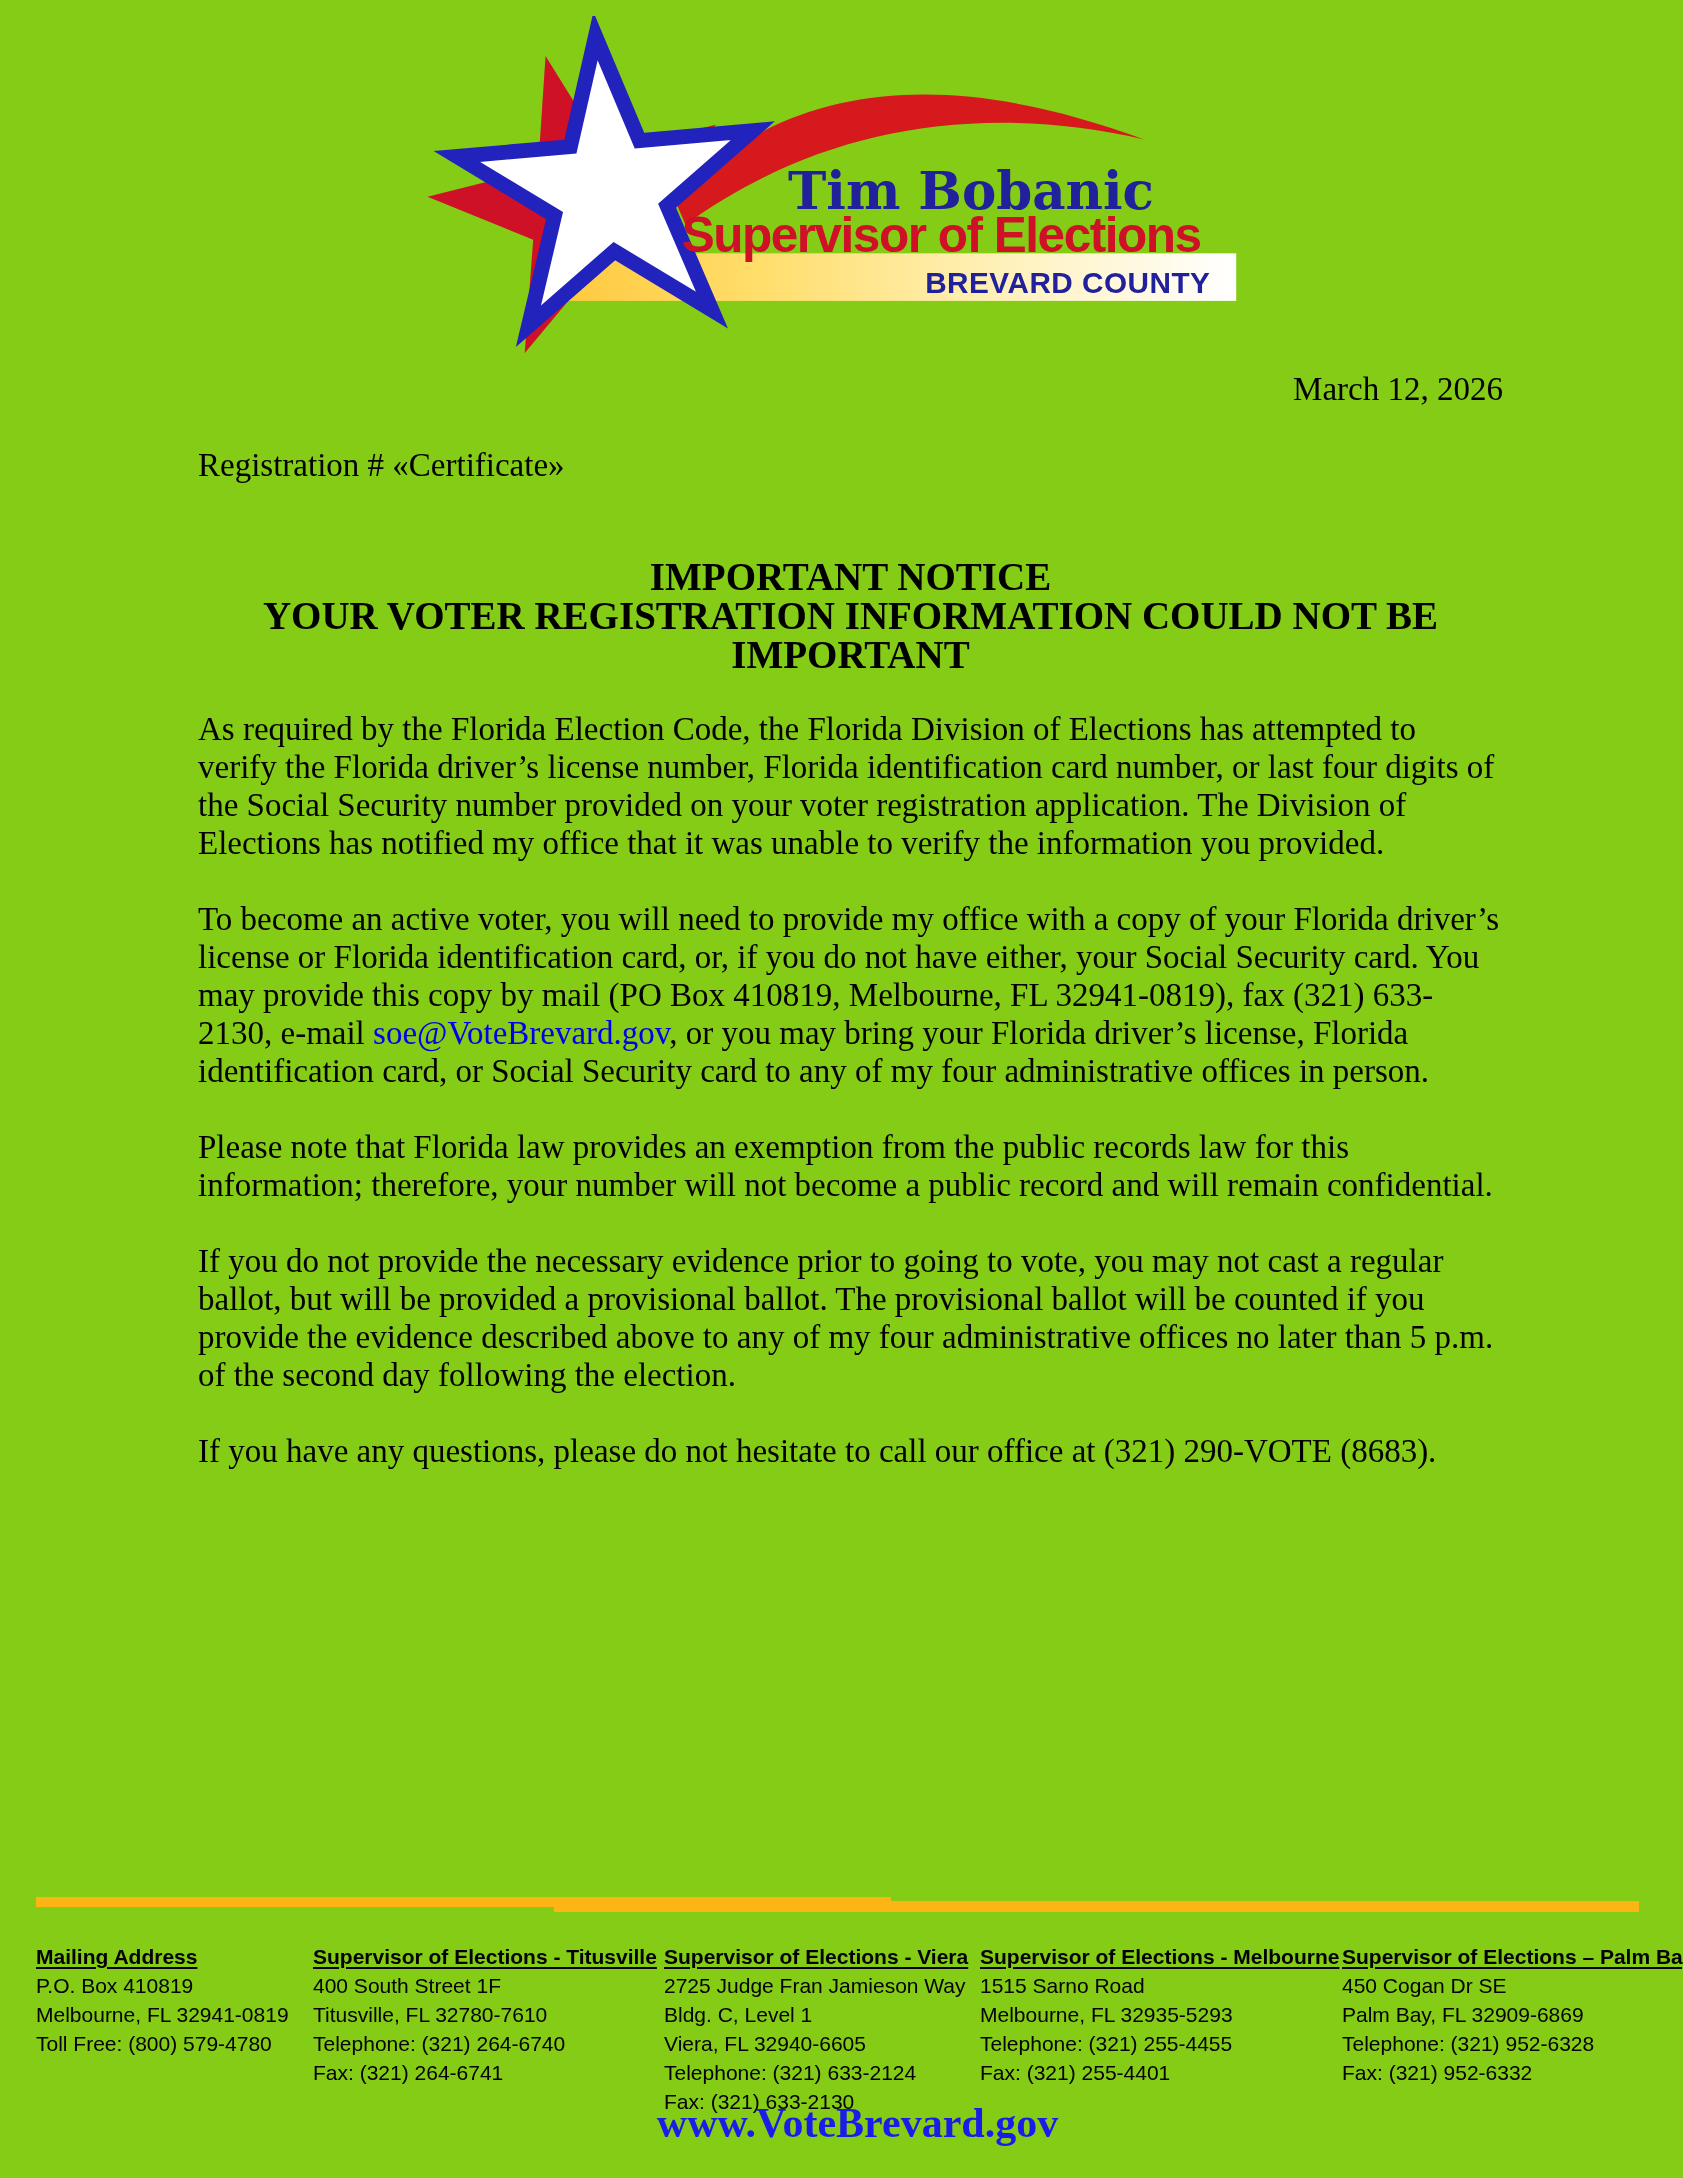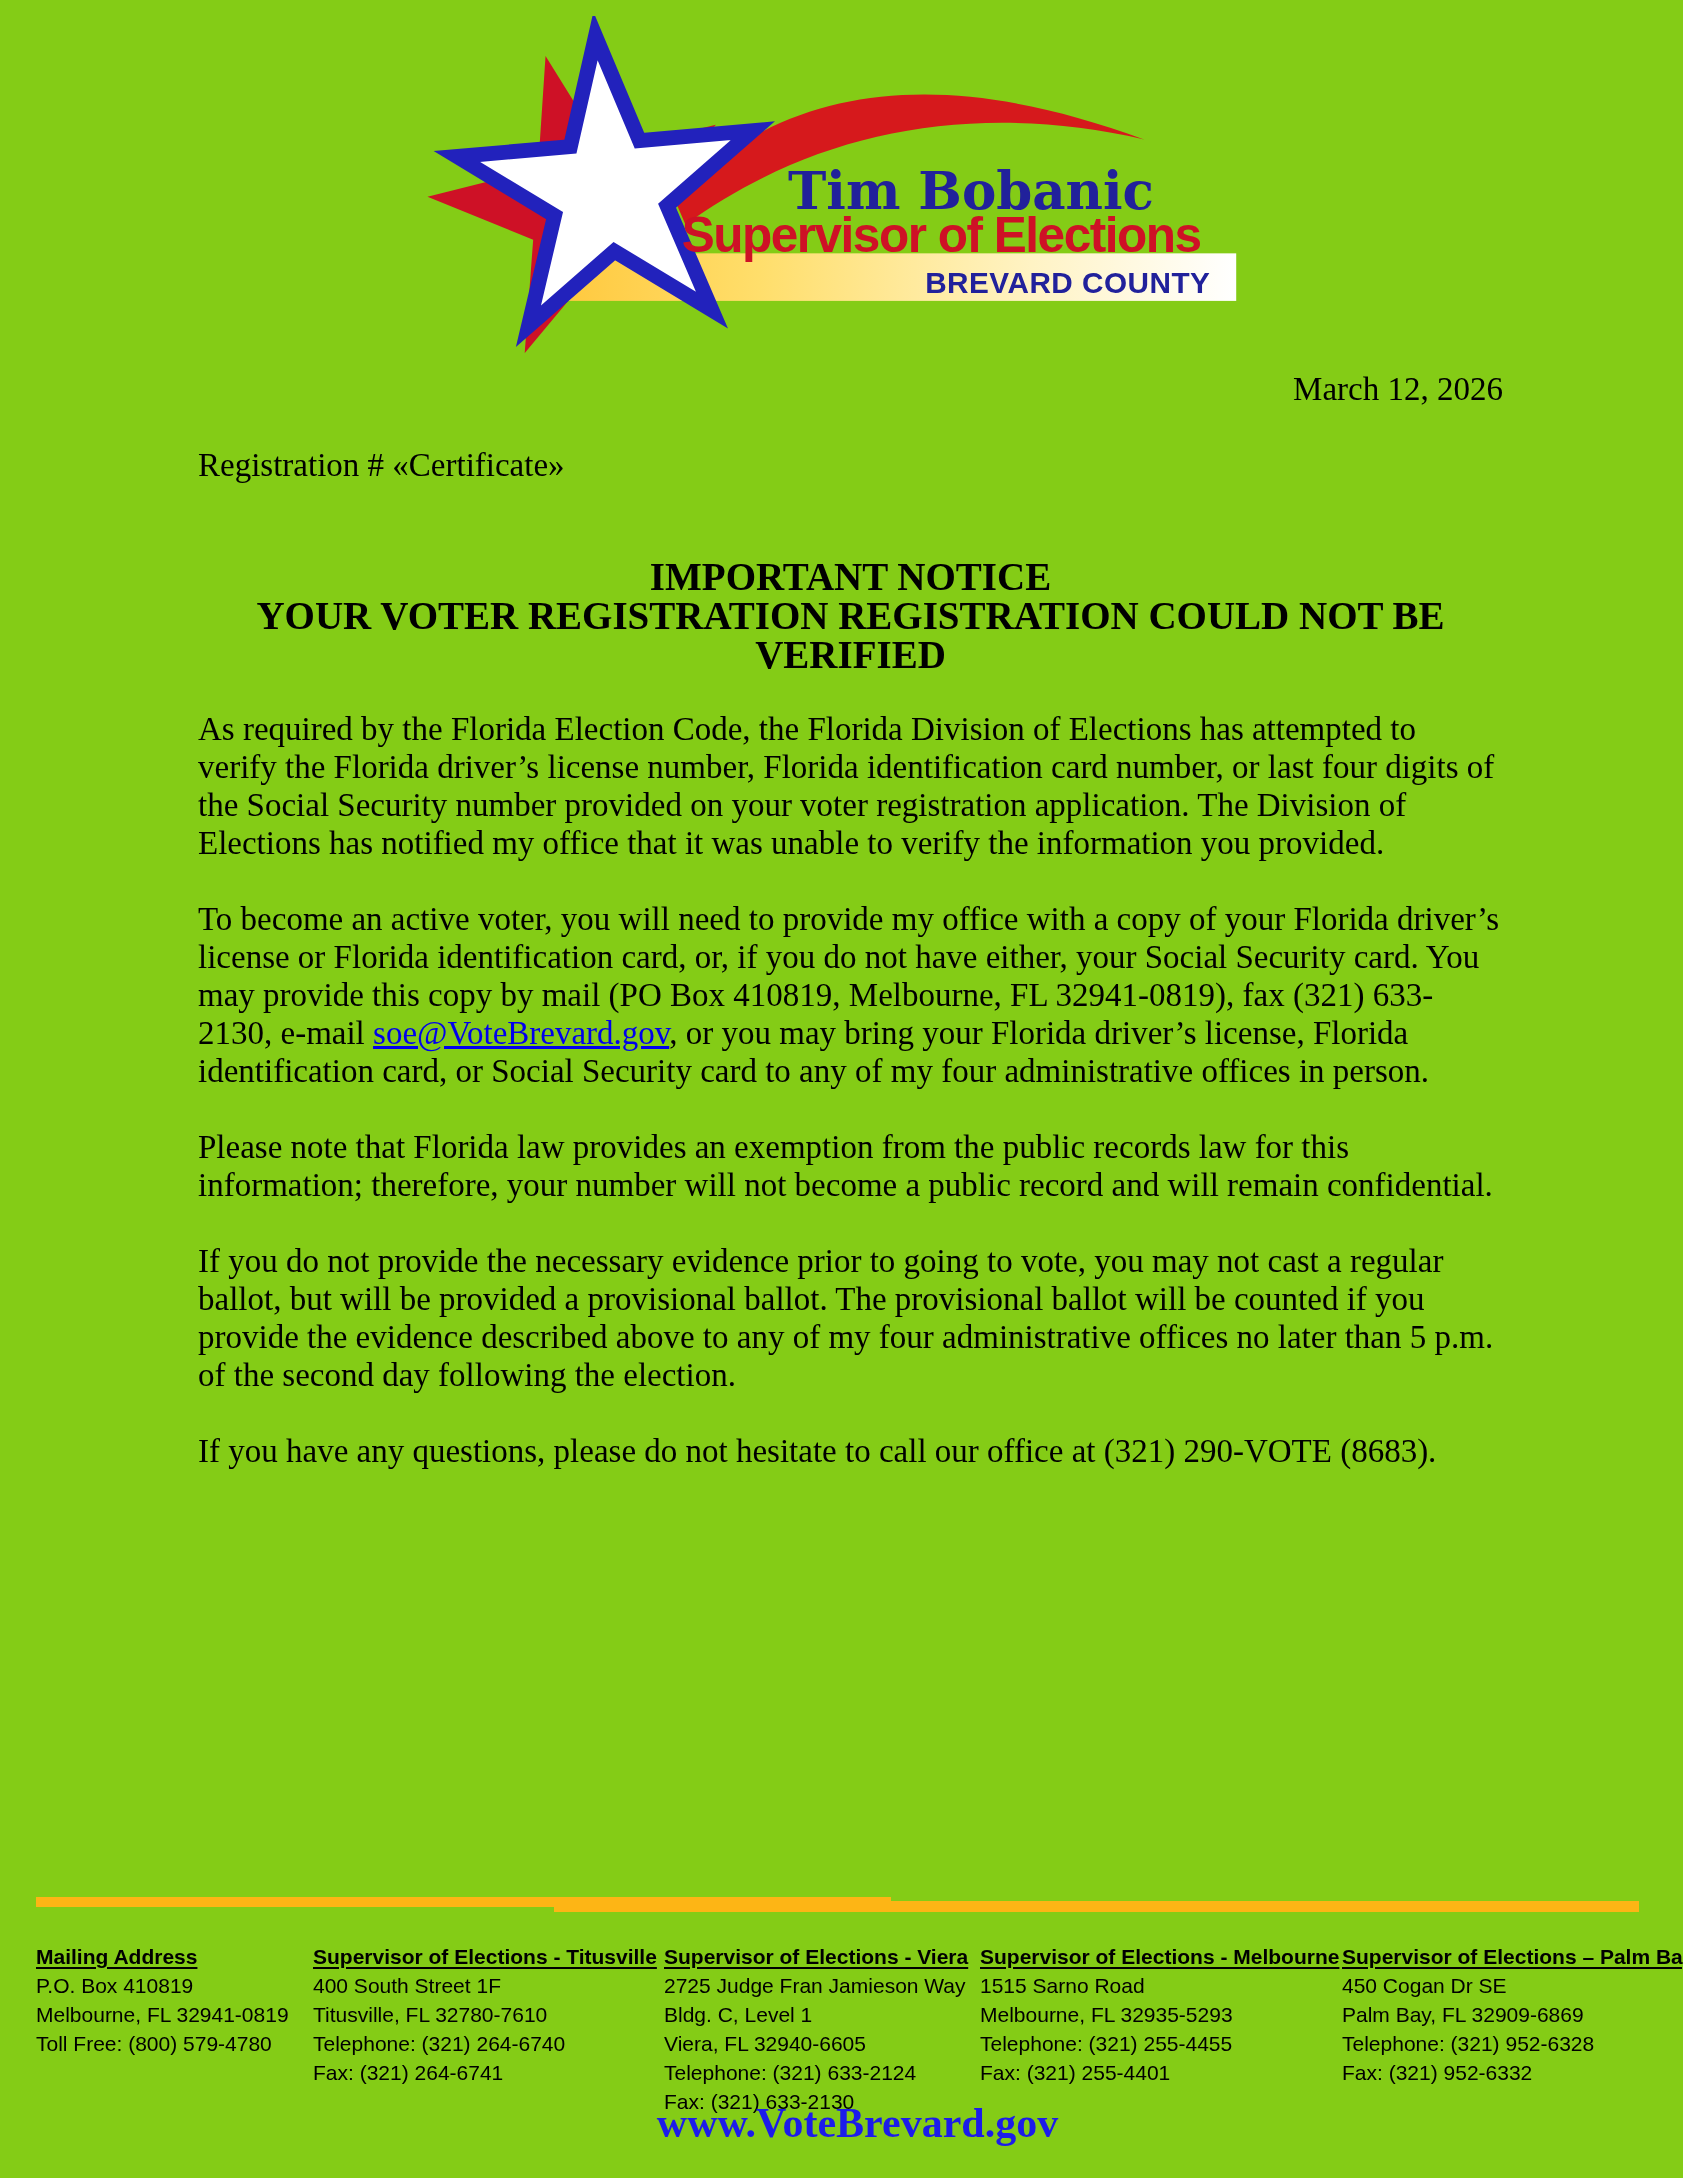--- a/index.html
+++ b/index.html
@@ -20,21 +20,21 @@
     font-size:33px;line-height:38px;
   }
   .date-line{text-align:right;margin:8px 0 38px 0;}
   .recipient{white-space:pre-line;margin:0 0 40px 0;}
   .registration{margin:0 0 73px 0;}
   .notice-title{
     text-align:center;font-weight:bold;font-size:39px;line-height:39px;
     margin:0 0 36px 0;
   }
   .content p{margin:0 0 38px 0;}
-  a.email-link{color:#0000EE;text-decoration:underline;cursor:pointer;}
+  a.email-link{color:#0000EE;cursor:pointer;}
   
   .footer-bar-seg{position:absolute;background:#FDB515;}
   .bar1{left:36px;top:1897px;width:855px;height:10px;}
   .bar2{left:554px;top:1901px;width:1085px;height:11px;}
   .fcol{
     position:absolute;top:1942px;
     font-family:"Liberation Sans",sans-serif;
     font-size:21px;line-height:29px;color:#000;
   }
   .fcol .fhead{
@@ -81,21 +81,21 @@
       <text x="792" y="236" text-anchor="end" fill="#CE1126" font-family="Liberation Sans, sans-serif" font-weight="bold" font-size="50" letter-spacing="-1.5">Supervisor of Elections</text>
       <text x="802" y="277" text-anchor="end" fill="#21219B" font-family="Liberation Sans, sans-serif" font-weight="bold" font-size="30" letter-spacing="0.5">BREVARD COUNTY</text>
     </svg>
   </div>
 
   <div class="content">
     <div class="date-line">March 12, 2026</div>
     <div class="registration">Registration # «Certificate»</div>
     <div class="notice-title">
       <div>IMPORTANT NOTICE</div>
-      <div>YOUR VOTER REGISTRATION REGISTRATION COULD NOT BE VERIFIED</div>
+      <div>YOUR VOTER REGISTRATION INFORMATION COULD NOT BE IMPORTANT</div>
     </div>
     <p>As required by the Florida Election Code, the Florida Division of Elections has attempted to verify the Florida driver’s license number, Florida identification card number, or last four digits of the Social Security number provided on your voter registration application.  The Division of Elections has notified my office that it was unable to verify the information you provided.</p>
     <p><span>To become an active voter, you will need to provide my office with a copy of your Florida driver’s license or Florida identification card, or, if you do not have either, your Social Security card.  You may provide this copy by mail (PO Box 410819, Melbourne, FL 32941-0819), fax (321) 633-2130, e-mail </span><a class="email-link">soe@VoteBrevard.gov</a><span>, or you may bring your Florida driver’s license, Florida identification card, or Social Security card to any of my four administrative offices in person.</span></p>
     <p>Please note that Florida law provides an exemption from the public records law for this information; therefore, your number will not become a public record and will remain confidential.</p>
     <p>If you do not provide the necessary evidence prior to going to vote, you may not cast a regular ballot, but will be provided a provisional ballot.  The provisional ballot will be counted if you provide the evidence described above to any of my four administrative offices no later than 5 p.m. of the second day following the election.</p>
     <p>If you have any questions, please do not hesitate to call our office at (321) 290-VOTE (8683).</p>
   </div>
 
   <div class="footer-bar-seg bar1"></div>
   <div class="footer-bar-seg bar2"></div>

